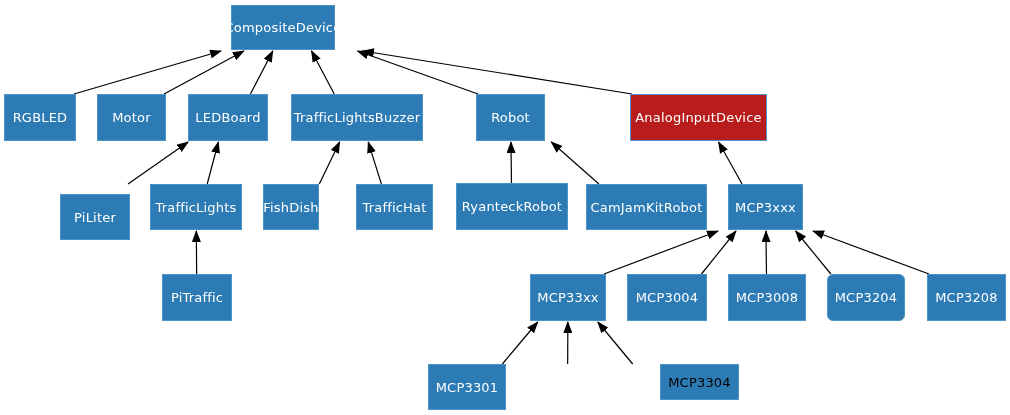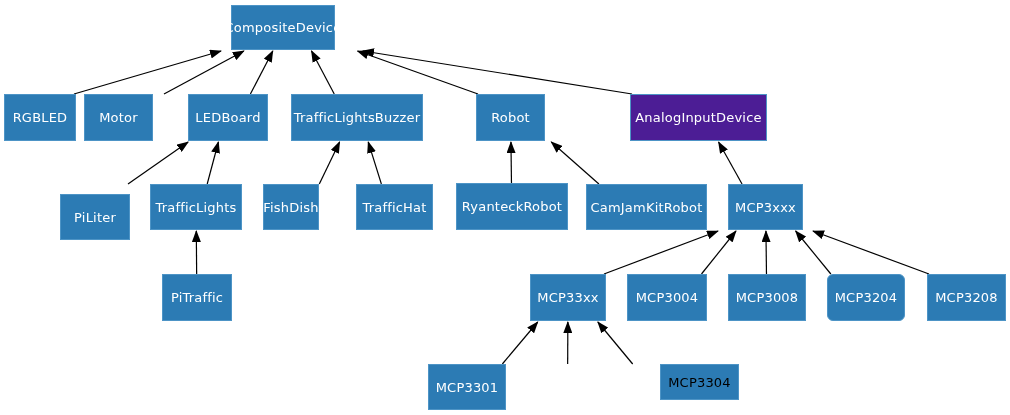--- a/index.html
+++ b/index.html
@@ -66,25 +66,25 @@
       <line x1="766.475" y1="274" x2="765.95" y2="231" stroke="#000000" stroke-width="1.2" marker-end="url(#arrow)"></line>
       <line x1="830.825" y1="274" x2="795.65" y2="231" stroke="#000000" stroke-width="1.2" marker-end="url(#arrow)"></line>
       <line x1="929" y1="274" x2="813" y2="231" stroke="#000000" stroke-width="1.2" marker-end="url(#arrow)"></line>
       <line x1="502.35" y1="364" x2="537.7" y2="322" stroke="#000000" stroke-width="1.2" marker-end="url(#arrow)"></line>
       <line x1="567.675" y1="364" x2="567.85" y2="322" stroke="#000000" stroke-width="1.2" marker-end="url(#arrow)"></line>
       <line x1="632.675" y1="364" x2="597.85" y2="322" stroke="#000000" stroke-width="1.2" marker-end="url(#arrow)"></line>
     </svg>
 
   <div class="node" style="left: 231px; top: 5px; width: 104px; height: 45px; background: rgb(44, 123, 180); border-color: rgb(77, 148, 198); color: rgb(255, 255, 255);">CompositeDevice</div>
   <div class="node" style="left: 4px; top: 94px; width: 72px; height: 47px; background: rgb(44, 123, 180); border-color: rgb(77, 148, 198); color: rgb(255, 255, 255);">RGBLED</div>
-  <div class="node" style="left: 84px; top: 94px; width: 69px; height: 47px; background: rgb(44, 123, 180); border-color: rgb(77, 148, 198); color: rgb(255, 255, 255);">Motor</div>
+  <div class="node" style="left: 97px; top: 94px; width: 69px; height: 47px; background: rgb(44, 123, 180); border-color: rgb(77, 148, 198); color: rgb(255, 255, 255);">Motor</div>
   <div class="node" style="left: 188px; top: 94px; width: 80px; height: 47px; background: rgb(44, 123, 180); border-color: rgb(77, 148, 198); color: rgb(255, 255, 255);">LEDBoard</div>
   <div class="node" style="left: 291px; top: 94px; width: 132px; height: 47px; background: rgb(44, 123, 180); border-color: rgb(77, 148, 198); color: rgb(255, 255, 255);">TrafficLightsBuzzer</div>
   <div class="node" style="left: 476px; top: 94px; width: 69px; height: 47px; background: rgb(44, 123, 180); border-color: rgb(77, 148, 198); color: rgb(255, 255, 255);">Robot</div>
-  <div class="node" style="left: 630px; top: 94px; width: 137px; height: 47px; background: #4c1d95; border-color: rgb(77, 148, 198); color: rgb(255, 255, 255);">AnalogInputDevice</div>
+  <div class="node" style="left: 630px; top: 94px; width: 137px; height: 47px; background: #b91c1c; border-color: rgb(77, 148, 198); color: rgb(255, 255, 255);">AnalogInputDevice</div>
   <div class="node" style="left: 60px; top: 184px; width: 70px; height: 46px; background: rgb(44, 123, 180); border-color: rgb(77, 148, 198); color: rgb(255, 255, 255); margin-top: 10px;">PiLiter</div>
   <div class="node" style="left: 150px; top: 184px; width: 92px; height: 46px; background: rgb(44, 123, 180); border-color: rgb(77, 148, 198); color: rgb(255, 255, 255);">TrafficLights</div>
   <div class="node" style="left: 263px; top: 184px; width: 56px; height: 46px; background: rgb(44, 123, 180); border-color: rgb(77, 148, 198); color: rgb(255, 255, 255);">FishDish</div>
   <div class="node" style="left: 356px; top: 184px; width: 77px; height: 46px; background: rgb(44, 123, 180); border-color: rgb(77, 148, 198); color: rgb(255, 255, 255);">TrafficHat</div>
   <div class="node" style="left: 456px; top: 183px; width: 112px; height: 47px; background: rgb(44, 123, 180); border-color: rgb(77, 148, 198); color: rgb(255, 255, 255);">RyanteckRobot</div>
   <div class="node" style="left: 586px; top: 184px; width: 121px; height: 46px; background: rgb(44, 123, 180); border-color: rgb(77, 148, 198); color: rgb(255, 255, 255);">CamJamKitRobot</div>
   <div class="node" style="left: 728px; top: 184px; width: 75px; height: 46px; background: rgb(44, 123, 180); border-color: rgb(77, 148, 198); color: rgb(255, 255, 255);">MCP3xxx</div>
   <div class="node" style="left: 162px; top: 274px; width: 70px; height: 47px; background: rgb(44, 123, 180); border-color: rgb(77, 148, 198); color: rgb(255, 255, 255);">PiTraffic</div>
   <div class="node" style="left: 530px; top: 274px; width: 76px; height: 47px; background: rgb(44, 123, 180); border-color: rgb(77, 148, 198); color: rgb(255, 255, 255);">MCP33xx</div>
   <div class="node" style="left: 627px; top: 274px; width: 80px; height: 47px; background: rgb(44, 123, 180); border-color: rgb(77, 148, 198); color: rgb(255, 255, 255);">MCP3004</div>

